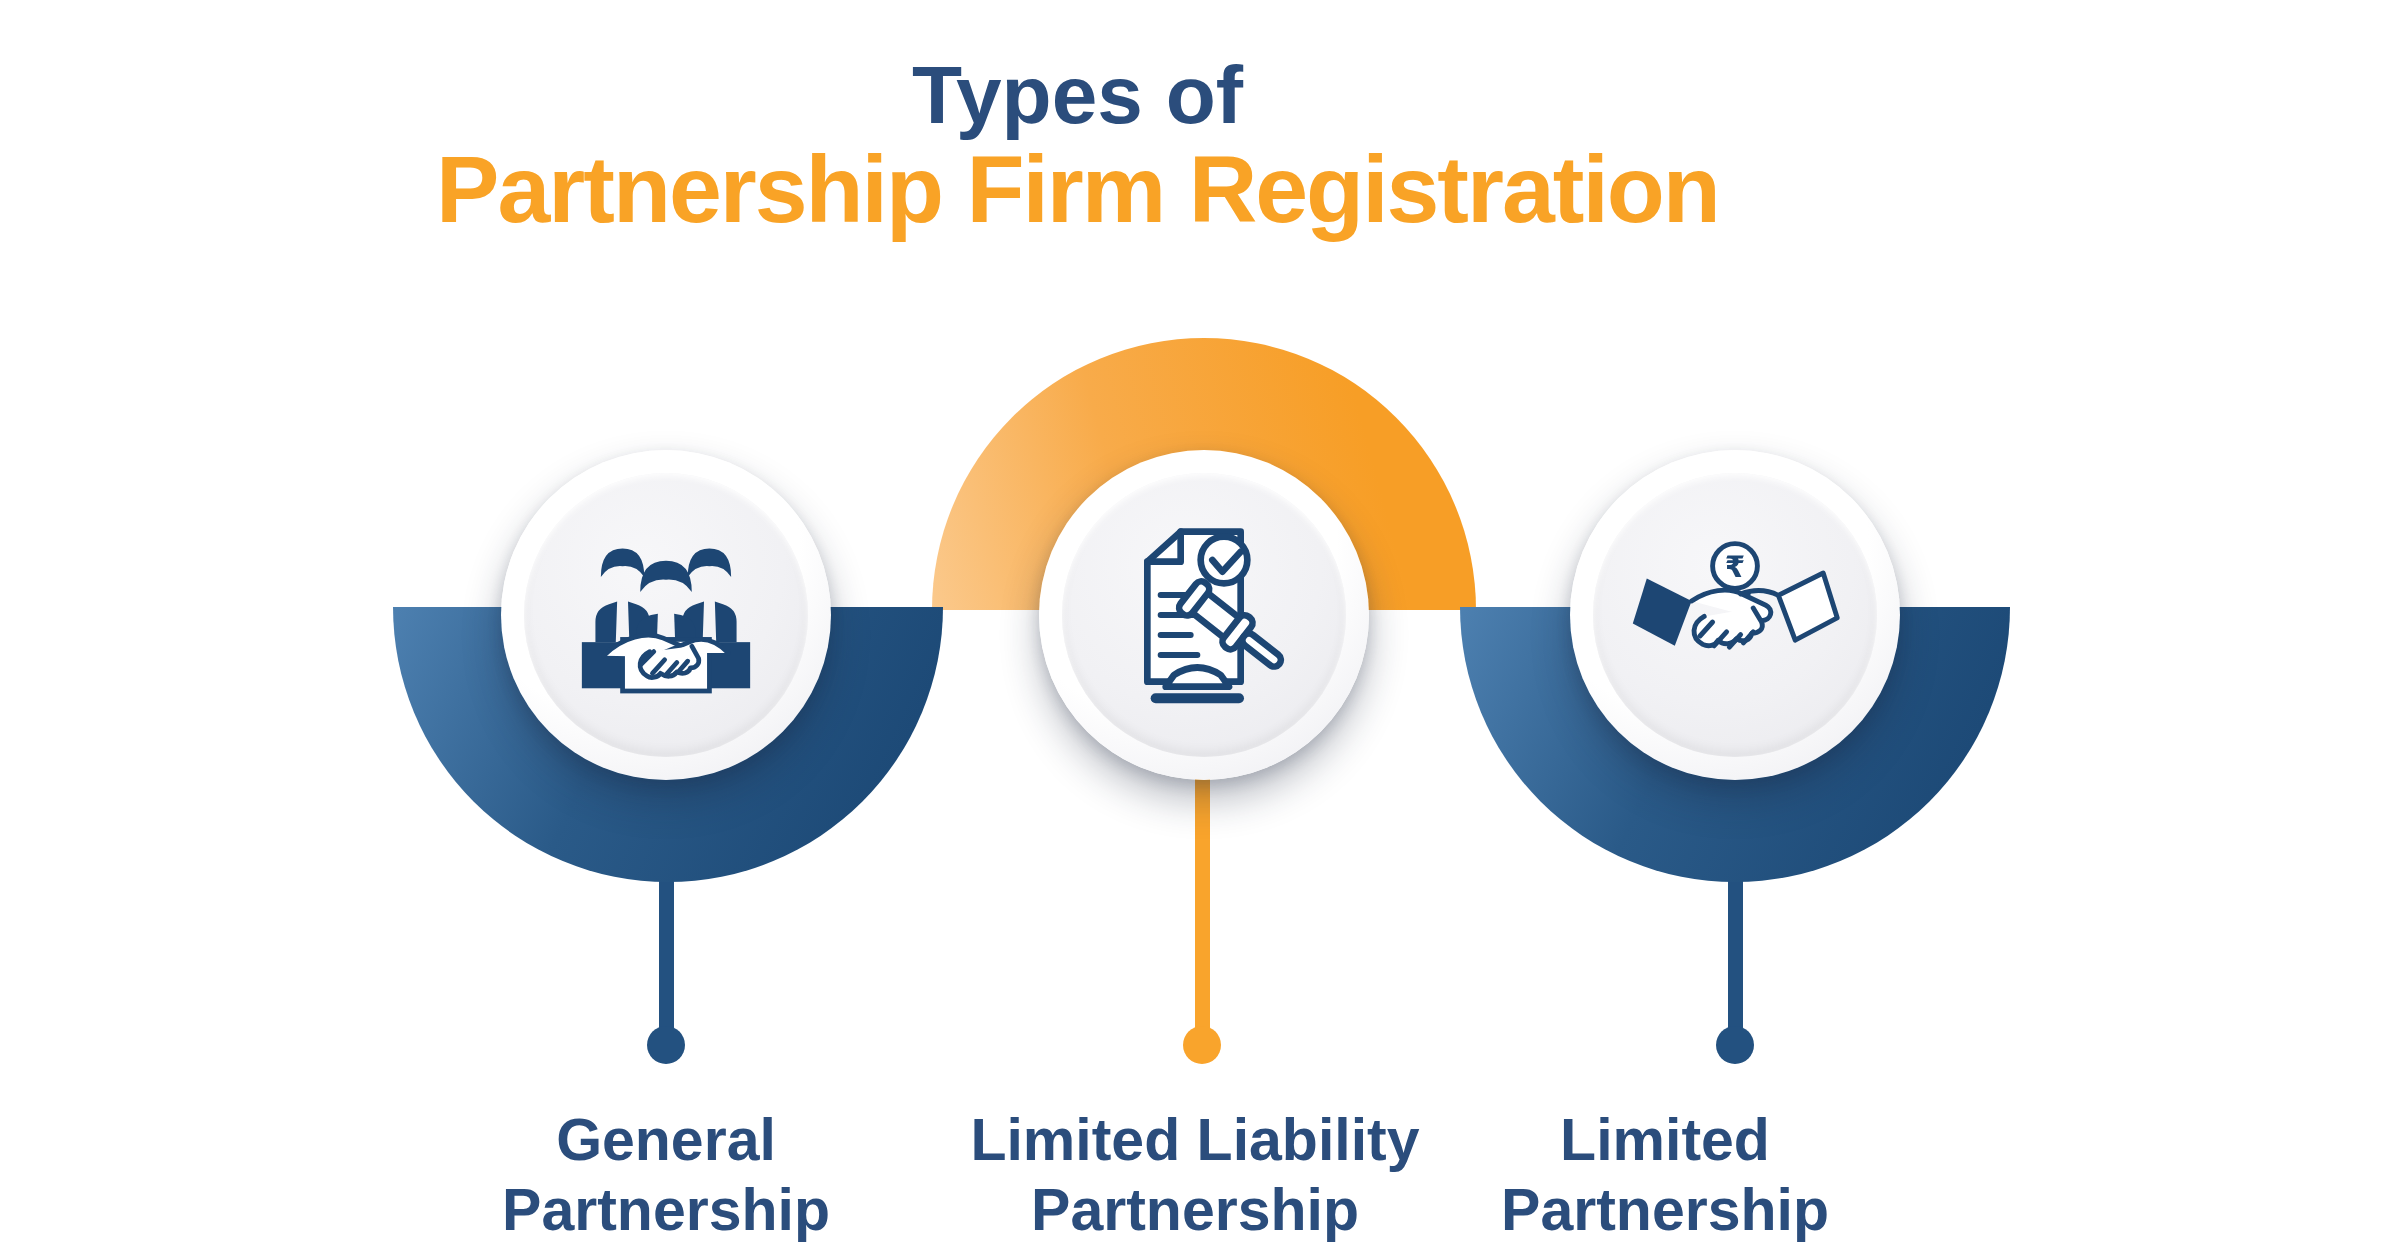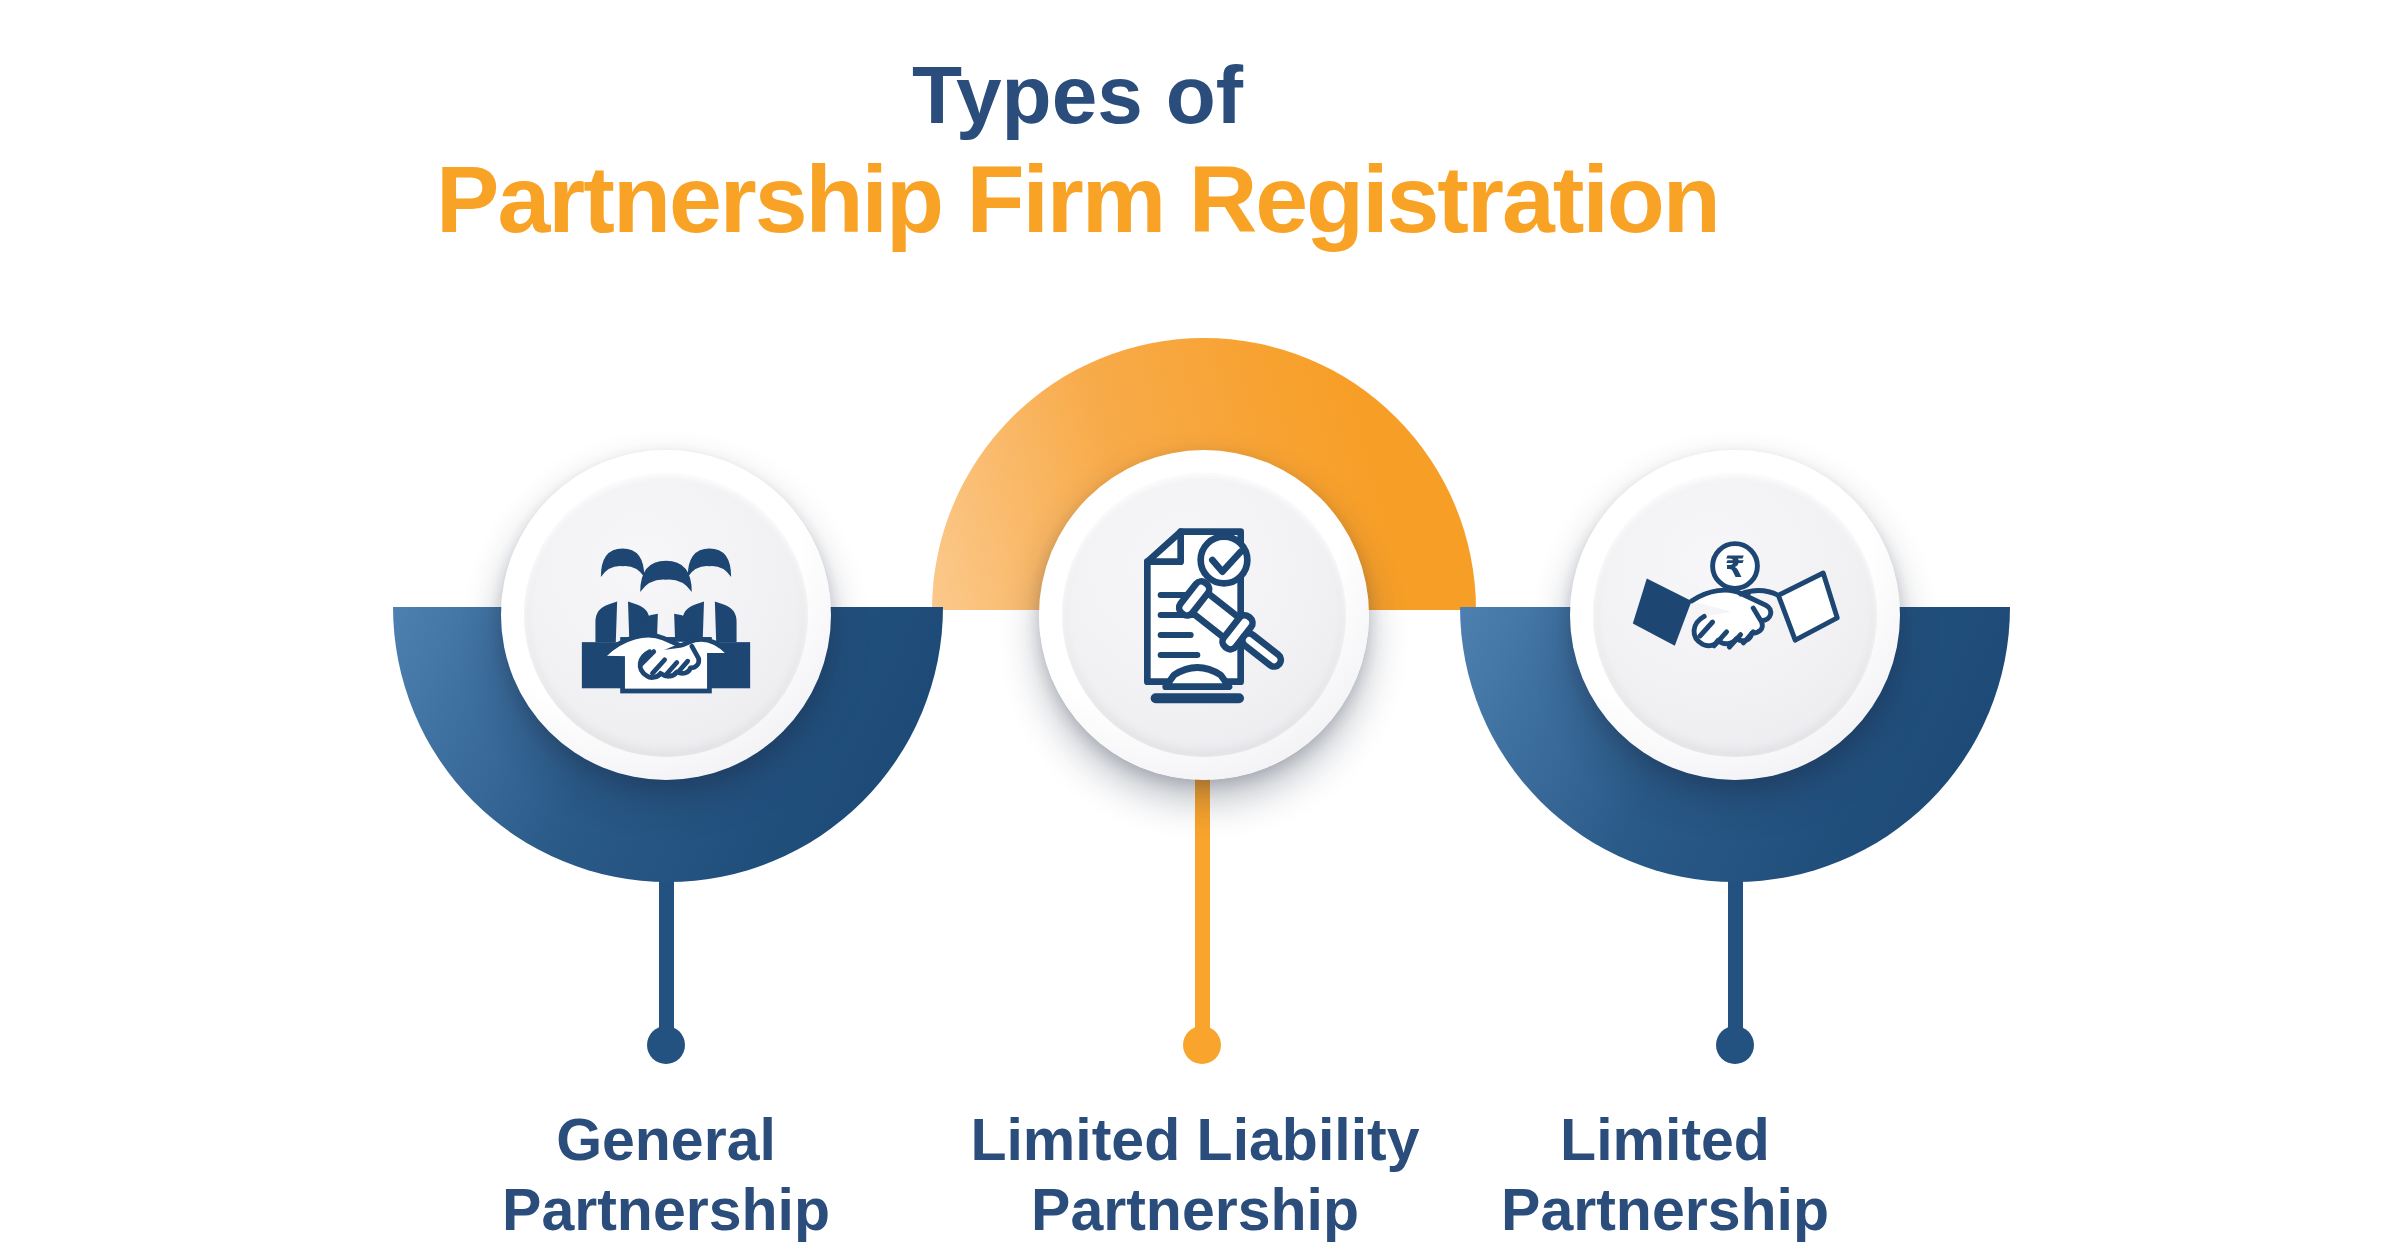--- a/index.html
+++ b/index.html
@@ -11,21 +11,21 @@
   .abs{position:absolute;}
 
   
   .header{left:0;top:52px;width:2155px;text-align:center;z-index:5;}
   .title-line1{
     font-size:82px;font-weight:700;color:#2b4d7c;line-height:1.05;
     letter-spacing:0px;
   }
   .title-line2{
     font-size:95px;font-weight:700;color:#f9a326;line-height:1.05;
-    letter-spacing:-2px;margin-top:12px;
+    letter-spacing:-2px;margin-top:2px;
   }
 
   
   .halfdisk-bottom{
     width:550px;height:275px;z-index:2;
     border-radius:0 0 275px 275px;
     background:linear-gradient(115deg,#4d80b0 0%,#2a5a88 40%,#1d4a77 85%);
   }
   .dome-top{
     width:544px;height:272px;z-index:1;

